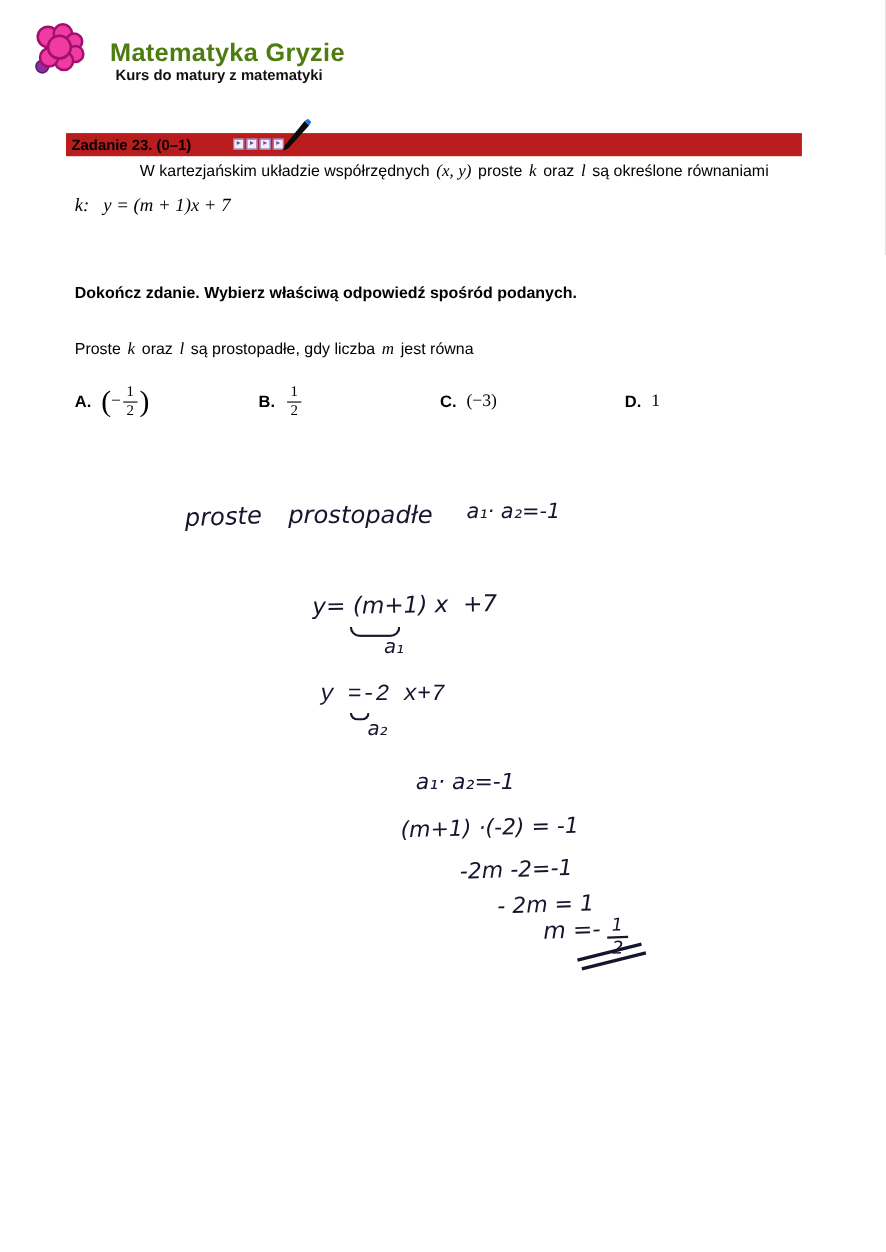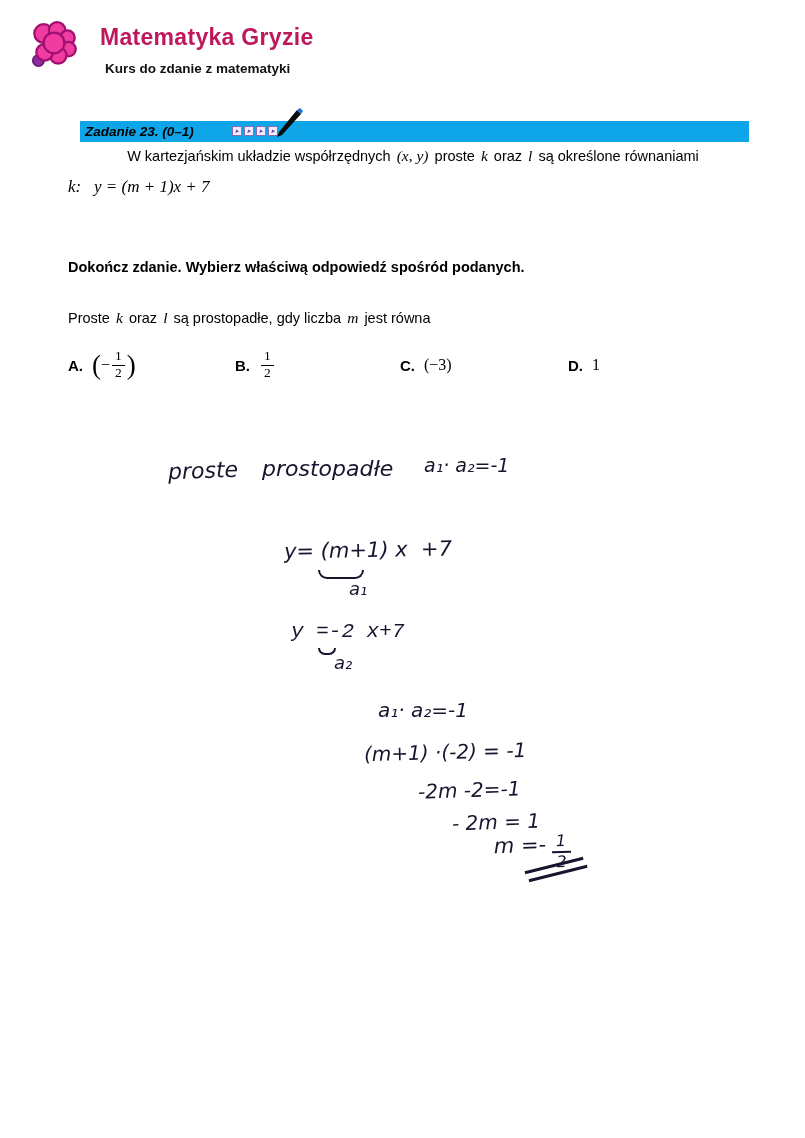--- a/index.html
+++ b/index.html
@@ -4,24 +4,24 @@
 <style>
   * { margin:0; padding:0; box-sizing:border-box; }
   body { background:#888; }
   .page {
     position:relative; width:805px; height:1138px; margin:0 auto;
     background:#ffffff; font-family:"Liberation Sans", sans-serif; color:#000;
     overflow:hidden;
   }
   
   .logo { position:absolute; left:26px; top:20px; }
-  .brand-title { position:absolute; left:100px; top:24px; font-size:23px; font-weight:800; letter-spacing:.3px; color:#be185d; }
+  .brand-title { position:absolute; left:100px; top:34px; font-size:23px; font-weight:800; letter-spacing:.3px; color:#4d7c0f; }
   .brand-sub { position:absolute; left:105px; top:61px; font-size:13.5px; font-weight:700; color:#111; }
   
-  .banner { position:absolute; left:80px; top:121px; width:669px; height:21px; background:#0ea5e9;font-style:italic; }
+  .banner { position:absolute; left:60px; top:121px; width:669px; height:21px; background:#b91c1c; }
   .banner-title { position:absolute; left:5px; top:3px; font-size:13.5px; font-weight:700; }
   .banner-icon { position:absolute; left:152px; top:5px; display:flex; gap:2px; }
   .icon-box { width:10px; height:10px; border:1px solid #8a6bb8; background:#f3ecfa; font-size:7px; line-height:8px; color:#6b4fa0; text-align:center; }
   .pen { position:absolute; left:196px; top:-13px; }
   
   .intro { position:absolute; left:68px; top:147px; width:690px; font-size:14.5px;text-align:center; }
   .math { font-family:"Liberation Serif", serif; font-style:italic; font-size:15.5px; margin:0 2px; }
   .equations { position:absolute; left:68px; top:177px; width:620px; text-align:left;
                font-family:"Liberation Serif", serif; font-style:italic; font-size:17px; }
   .eq { white-space:pre; }
@@ -77,21 +77,21 @@
         <circle cx="30" cy="10" r="8"></circle>
         <circle cx="40" cy="17" r="7"></circle>
         <circle cx="41" cy="28" r="7"></circle>
         <circle cx="31" cy="34" r="8"></circle>
         <circle cx="18" cy="31" r="8"></circle>
         <circle cx="27" cy="22" r="10"></circle>
       </g>
     </svg>
   </div>
   <div class="brand-title">Matematyka Gryzie</div>
-  <div class="brand-sub">Kurs do zdanie z matematyki</div>
+  <div class="brand-sub">Kurs do matury z matematyki</div>
 
   <div class="banner">
     <span class="banner-title">Zadanie 23. (0–1)</span>
     <span class="banner-icon">
       <span class="icon-box">▸</span>
       <span class="icon-box">▸</span>
       <span class="icon-box">▸</span>
       <span class="icon-box">▸</span>
     </span>
     <span class="pen">

